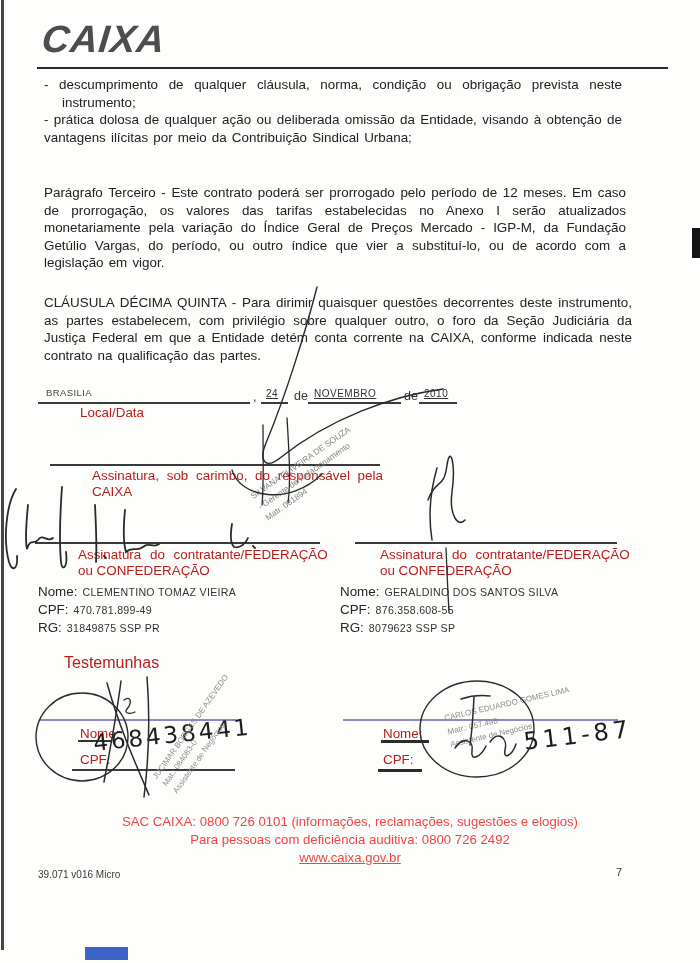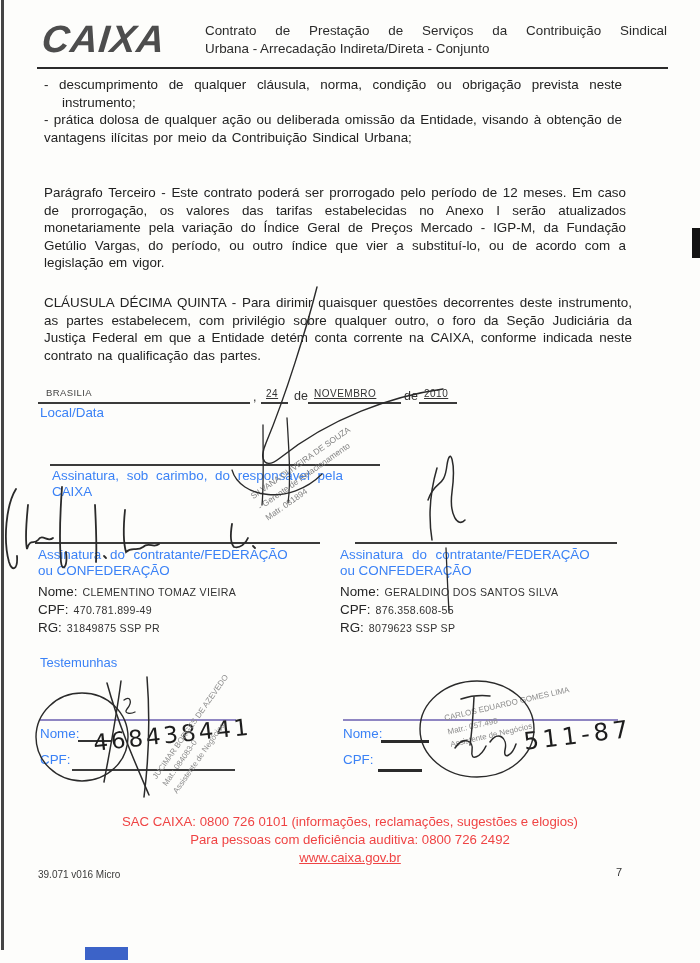--- a/index.html
+++ b/index.html
@@ -5,21 +5,21 @@
   html,body{margin:0;padding:0;background:#d9d9d9;}
   .page{position:relative;width:700px;height:963px;margin:0 auto;background:#fdfdfb;
         font-family:"Liberation Sans",sans-serif;color:#2a2a2a;overflow:hidden;}
   .abs{position:absolute;}
   .body-text{font-size:13.4px;line-height:17.6px;text-align:justify;color:#222;word-spacing:1.4px;}
   .hang{padding-left:18px;text-indent:-18px;}
   .b{font-weight:normal;}
   .rule{background:#2b2b2b;}
   .sigline{background:#3a3a3a;height:2px;}
   .lavline{background:#8f86c2;height:1.5px;}
-  .caption{font-size:13.4px;line-height:16.4px;color:#3b82f6;}
+  .caption{font-size:13.4px;line-height:16.4px;color:#b91c1c;margin-left:40px;}
   .frow{display:flex;align-items:baseline;gap:5px;}
   .flab{font-size:13.4px;color:#262626;}
   .fval{font-size:10.6px;letter-spacing:.3px;color:#333;}
   .smallcap{font-size:9.5px;color:#444;letter-spacing:.4px;}
   .dateword{font-size:12.5px;color:#333;}
   .datefill{font-size:10px;color:#333;letter-spacing:.5px;text-decoration:underline;}
   .stamp{transform-origin:left top;color:#8c8c8c;font-size:8.4px;line-height:1.55;white-space:nowrap;}
   .hand{font-family:"DejaVu Sans",sans-serif;color:#1d1d1d;transform-origin:left top;white-space:nowrap;}
   .footer{width:700px;text-align:center;font-size:13.2px;line-height:17.8px;color:#ef4444;}
   .site{text-decoration:underline;}
@@ -29,24 +29,20 @@
 </head>
 <body>
 
 <div class="page">
 
   <div class="abs" style="left:1px;top:0;width:3px;height:950px;background:#454545;"></div>
   <div class="abs" style="left:692px;top:228px;width:8px;height:30px;background:#141414;"></div>
   <div class="abs" style="left:85px;top:947px;width:43px;height:13px;background:#3c63c8;"></div>
 
   <div class="abs" style="left:42px;top:18px;font-size:38px;font-weight:bold;font-style:italic;letter-spacing:1px;color:#4d4d4d;transform:skewX(-6deg);">CAIXA</div>
-  <div class="abs" style="left:205px;top:22px;width:462px;">
-    <div style="font-size:13.4px;line-height:18px;color:#2b2b2b;text-align:justify;text-align-last:justify;">Contrato de Prestação de Serviços da Contribuição Sindical</div>
-    <div style="font-size:13.4px;line-height:18px;color:#2b2b2b;">Urbana - Arrecadação Indireta/Direta - Conjunto</div>
-  </div>
   <div class="abs rule" style="left:37px;top:67px;width:631px;height:2px;"></div>
 
   <div class="abs" style="left:44px;top:76px;width:578px;">
     <div class="body-text hang">- descumprimento de qualquer cláusula, norma, condição ou obrigação prevista neste instrumento;</div>
     <div class="body-text">- prática dolosa de qualquer ação ou deliberada omissão da Entidade, visando à obtenção de vantagens ilícitas por meio da Contribuição Sindical Urbana;</div>
   </div>
 
   <div class="abs body-text" style="left:44px;top:184px;width:582px;">
     <span class="b">Parágrafo Terceiro -</span>
     <span>Este contrato poderá ser prorrogado pelo período de 12 meses. Em caso de prorrogação, os valores das tarifas estabelecidas no Anexo I serão atualizados monetariamente pela variação do Índice Geral de Preços Mercado - IGP-M, da Fundação Getúlio Vargas, do período, ou outro índice que vier a substituí-lo, ou de acordo com a legislação em vigor.</span>
@@ -111,21 +107,21 @@
     <div class="frow" style="margin-top:3px;">
       <span class="flab">CPF:</span>
       <span class="fval">876.358.608-55</span>
     </div>
     <div class="frow" style="margin-top:3px;">
       <span class="flab">RG:</span>
       <span class="fval">8079623 SSP SP</span>
     </div>
   </div>
 
-  <div class="abs caption b" style="left:40px;top:655px;font-size:13px;">Testemunhas</div>
+  <div class="abs caption b" style="left:24px;top:655px;font-size:16px;">Testemunhas</div>
 
   <div class="abs lavline" style="left:40px;top:719px;width:196px;"></div>
   <div class="abs caption" style="left:40px;top:726px;">Nome:</div>
   <div class="abs" style="left:78px;top:740px;width:34px;height:2px;background:#333;"></div>
   <div class="abs caption" style="left:40px;top:752px;">CPF:</div>
   <div class="abs" style="left:72px;top:769px;width:163px;height:2px;background:#3d3d3d;"></div>
   <div class="abs hand" style="left:92px;top:730px;font-size:23px;letter-spacing:3px;transform:rotate(-6deg);">468438441</div>
   <div class="abs stamp" style="left:150px;top:775px;transform:rotate(-55deg);font-size:8px;">
     <div>JUCIMAR BORGES DE AZEVEDO</div>
     <div>Mat.: 084083-0</div>

